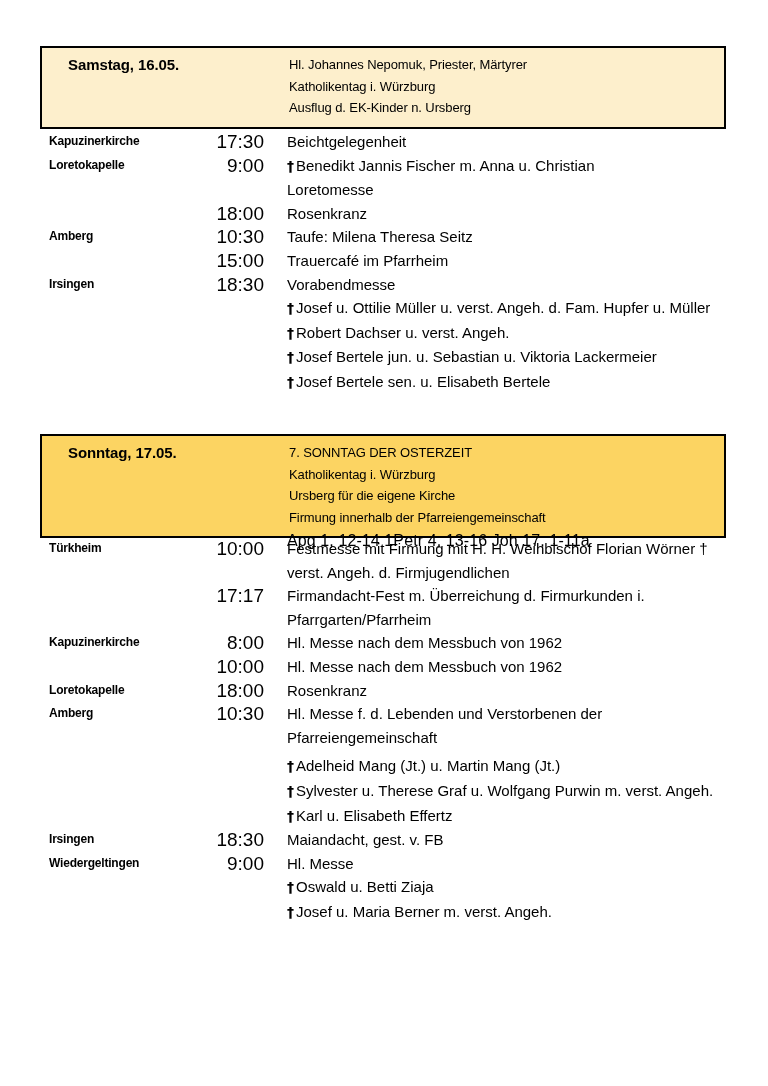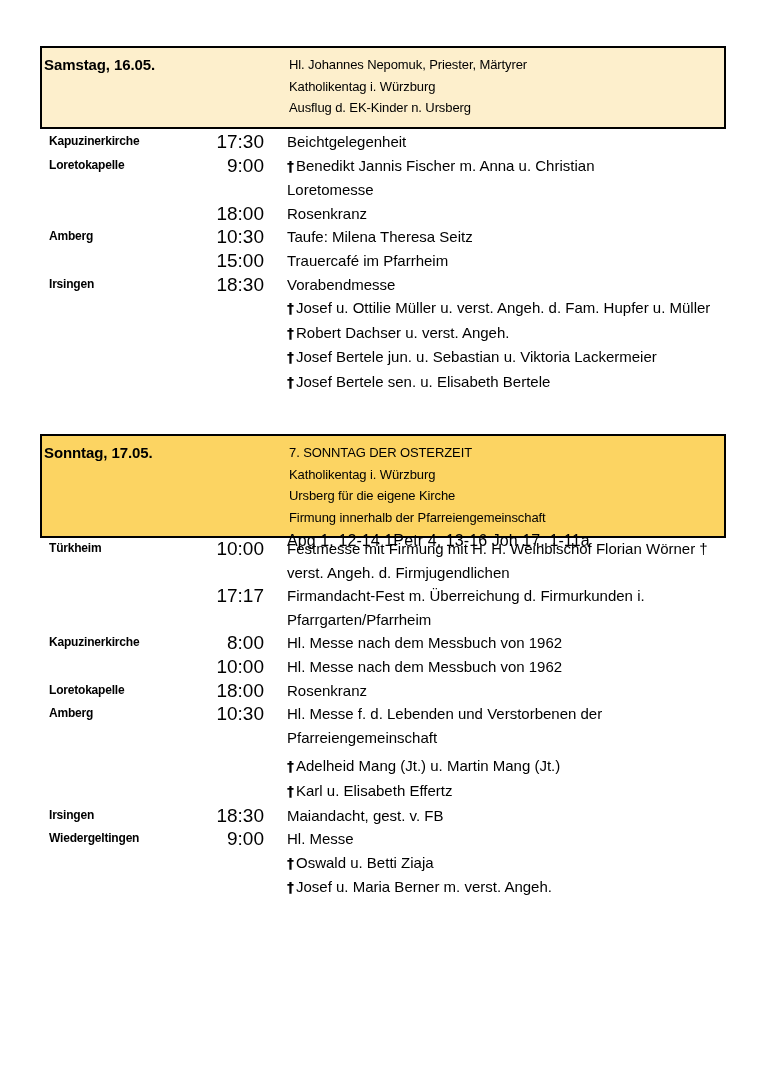--- a/index.html
+++ b/index.html
@@ -33,21 +33,21 @@
     box-sizing: border-box;
     border: 2px solid #000000;
     padding: 6px 0 8px 0;
     display: flex;
     align-items: flex-start;
   }
   .day-header .day-label {
     width: 247px;
     flex: 0 0 247px;
     box-sizing: border-box;
-    padding-left: 2px;
+    padding-left: 26px;
     font-weight: bold;
     font-size: 15px;
     line-height: 21.5px;
     letter-spacing: -0.1px;
   }
   .day-header .day-lines {
     flex: 1 1 auto;
     box-sizing: border-box;
   }
   .day-header .day-lines .hline {
@@ -258,20 +258,21 @@
         <div class="dline">Rosenkranz</div>
       </div>
     </div>
 
     <div class="srow">
       <div class="place">Amberg</div>
       <div class="time">10:30</div>
       <div class="desc">
         <div class="dline">Hl. Messe f. d. Lebenden und Verstorbenen der Pfarreiengemeinschaft</div>
         <div class="dline intention gap-above"><span class="cross">†</span><span>Adelheid Mang (Jt.) u. Martin Mang (Jt.)</span></div>
+        <div class="dline intention"><span class="cross">†</span><span>Sylvester u. Therese Graf u. Wolfgang Purwin m. verst. Angeh.</span></div>
         <div class="dline intention"><span class="cross">†</span><span>Karl u. Elisabeth Effertz</span></div>
       </div>
     </div>
 
     <div class="srow">
       <div class="place">Irsingen</div>
       <div class="time">18:30</div>
       <div class="desc">
         <div class="dline">Maiandacht, gest. v. FB</div>
       </div>

